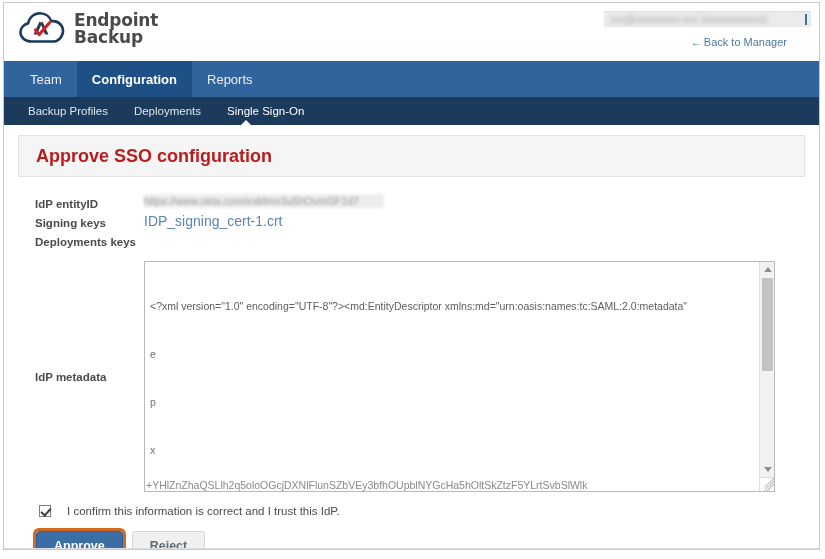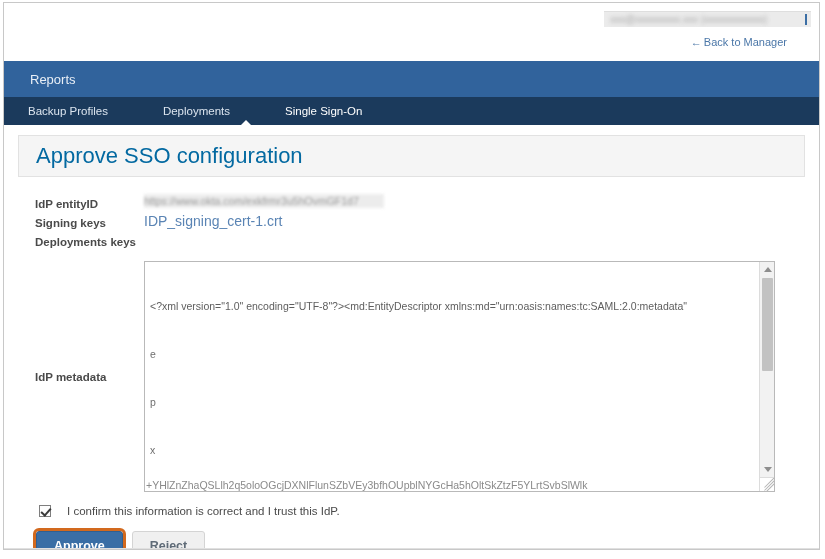--- a/index.html
+++ b/index.html
@@ -125,21 +125,20 @@
 
   
   .nav-secondary {
     position: relative;
     height: 28px;
     background: #1b3a5c;
     display: flex;
     align-items: center;
     padding-left: 11px;
     box-sizing: border-box;
-    gap: 29px;
   }
   .subnav-item {
     font-size: 11.5px;
     color: #dce5ef;
     padding: 0 13px;
     cursor: pointer;
     white-space: nowrap;
   }
   .subnav-item.active {
     color: #ffffff;
@@ -166,23 +165,23 @@
   .panel-header {
     height: 42px;
     background: #f5f5f5;
     border: 1px solid #e2e2e2;
     display: flex;
     align-items: center;
     padding-left: 17px;
     box-sizing: border-box;
   }
   .panel-title {
-    font-size: 22px;
-    color: #0369a1;
-    font-weight: normal;
+    font-size: 18px;
+    color: #b91c1c;
+    font-weight: bold;
   }
 
   
   .form {
     position: relative;
     padding-top: 16px;
   }
   .form-row {
     display: flex;
     align-items: flex-end;
@@ -407,30 +406,47 @@
     background: #e0e0e0;
   }
 </style>
 </head>
 <body>
 
 <div class="app-frame">
 
   <div class="masthead">
 
+    <div class="logo-block">
+      <svg class="logo-mark" viewBox="0 0 48 40">
+        <path d="M13.5 33.5 C6.6 33.5 2.5 29.2 2.5 24.3 C2.5 19.9 5.9 16.2 10.2 15.4
+                 C11.0 9.6 16.0 5.2 22.0 5.2 C27.3 5.2 31.8 8.6 33.3 13.3
+                 C33.9 13.2 34.5 13.1 35.1 13.1 C40.6 13.1 45.0 17.5 45.0 23.0
+                 C45.0 28.5 40.6 33.5 35.1 33.5 Z" fill="#ffffff" stroke="#1b3a5c" stroke-width="2.6" stroke-linejoin="round"></path>
+        <path d="M21.5 13.5 L15.5 26.5 L19.0 26.5 L24.0 15.0 Z" fill="#2a3b4d"></path>
+        <path d="M24.5 13.5 L30.5 26.5 L27.0 26.5 L22.5 15.6 Z" fill="#2a3b4d"></path>
+        <path d="M17.5 22.0 L21.2 26.5 L31.5 14.8" fill="none" stroke="#cf2028" stroke-width="3.1" stroke-linecap="round" stroke-linejoin="round"></path>
+      </svg>
+      <div class="logo-text">
+        <span>Endpoint</span>
+        <span class="l2">Backup</span>
+      </div>
+    </div>
 
     <div class="account-strip">
       <span class="blur-text">xxx@xxxxxxxxx.xxx (xxxxxxxxxxxx)</span>
       <span class="caret"></span>
     </div>
 
     <a class="back-link" href="#"><span class="arrow">←</span> <span>Back to Manager</span></a>
   </div>
 
   <div class="nav-primary">
+    <div class="nav-tab">Team</div>
+    <div class="nav-tab active">Configuration</div>
     <div class="nav-tab">Reports</div>
   </div>
 
   <div class="nav-secondary">
     <div class="subnav-item">Backup Profiles</div>
     <div class="subnav-item">Deployments</div>
     <div class="subnav-item active">Single Sign-On</div>
     <div class="subnav-caret"></div>
   </div>
 

